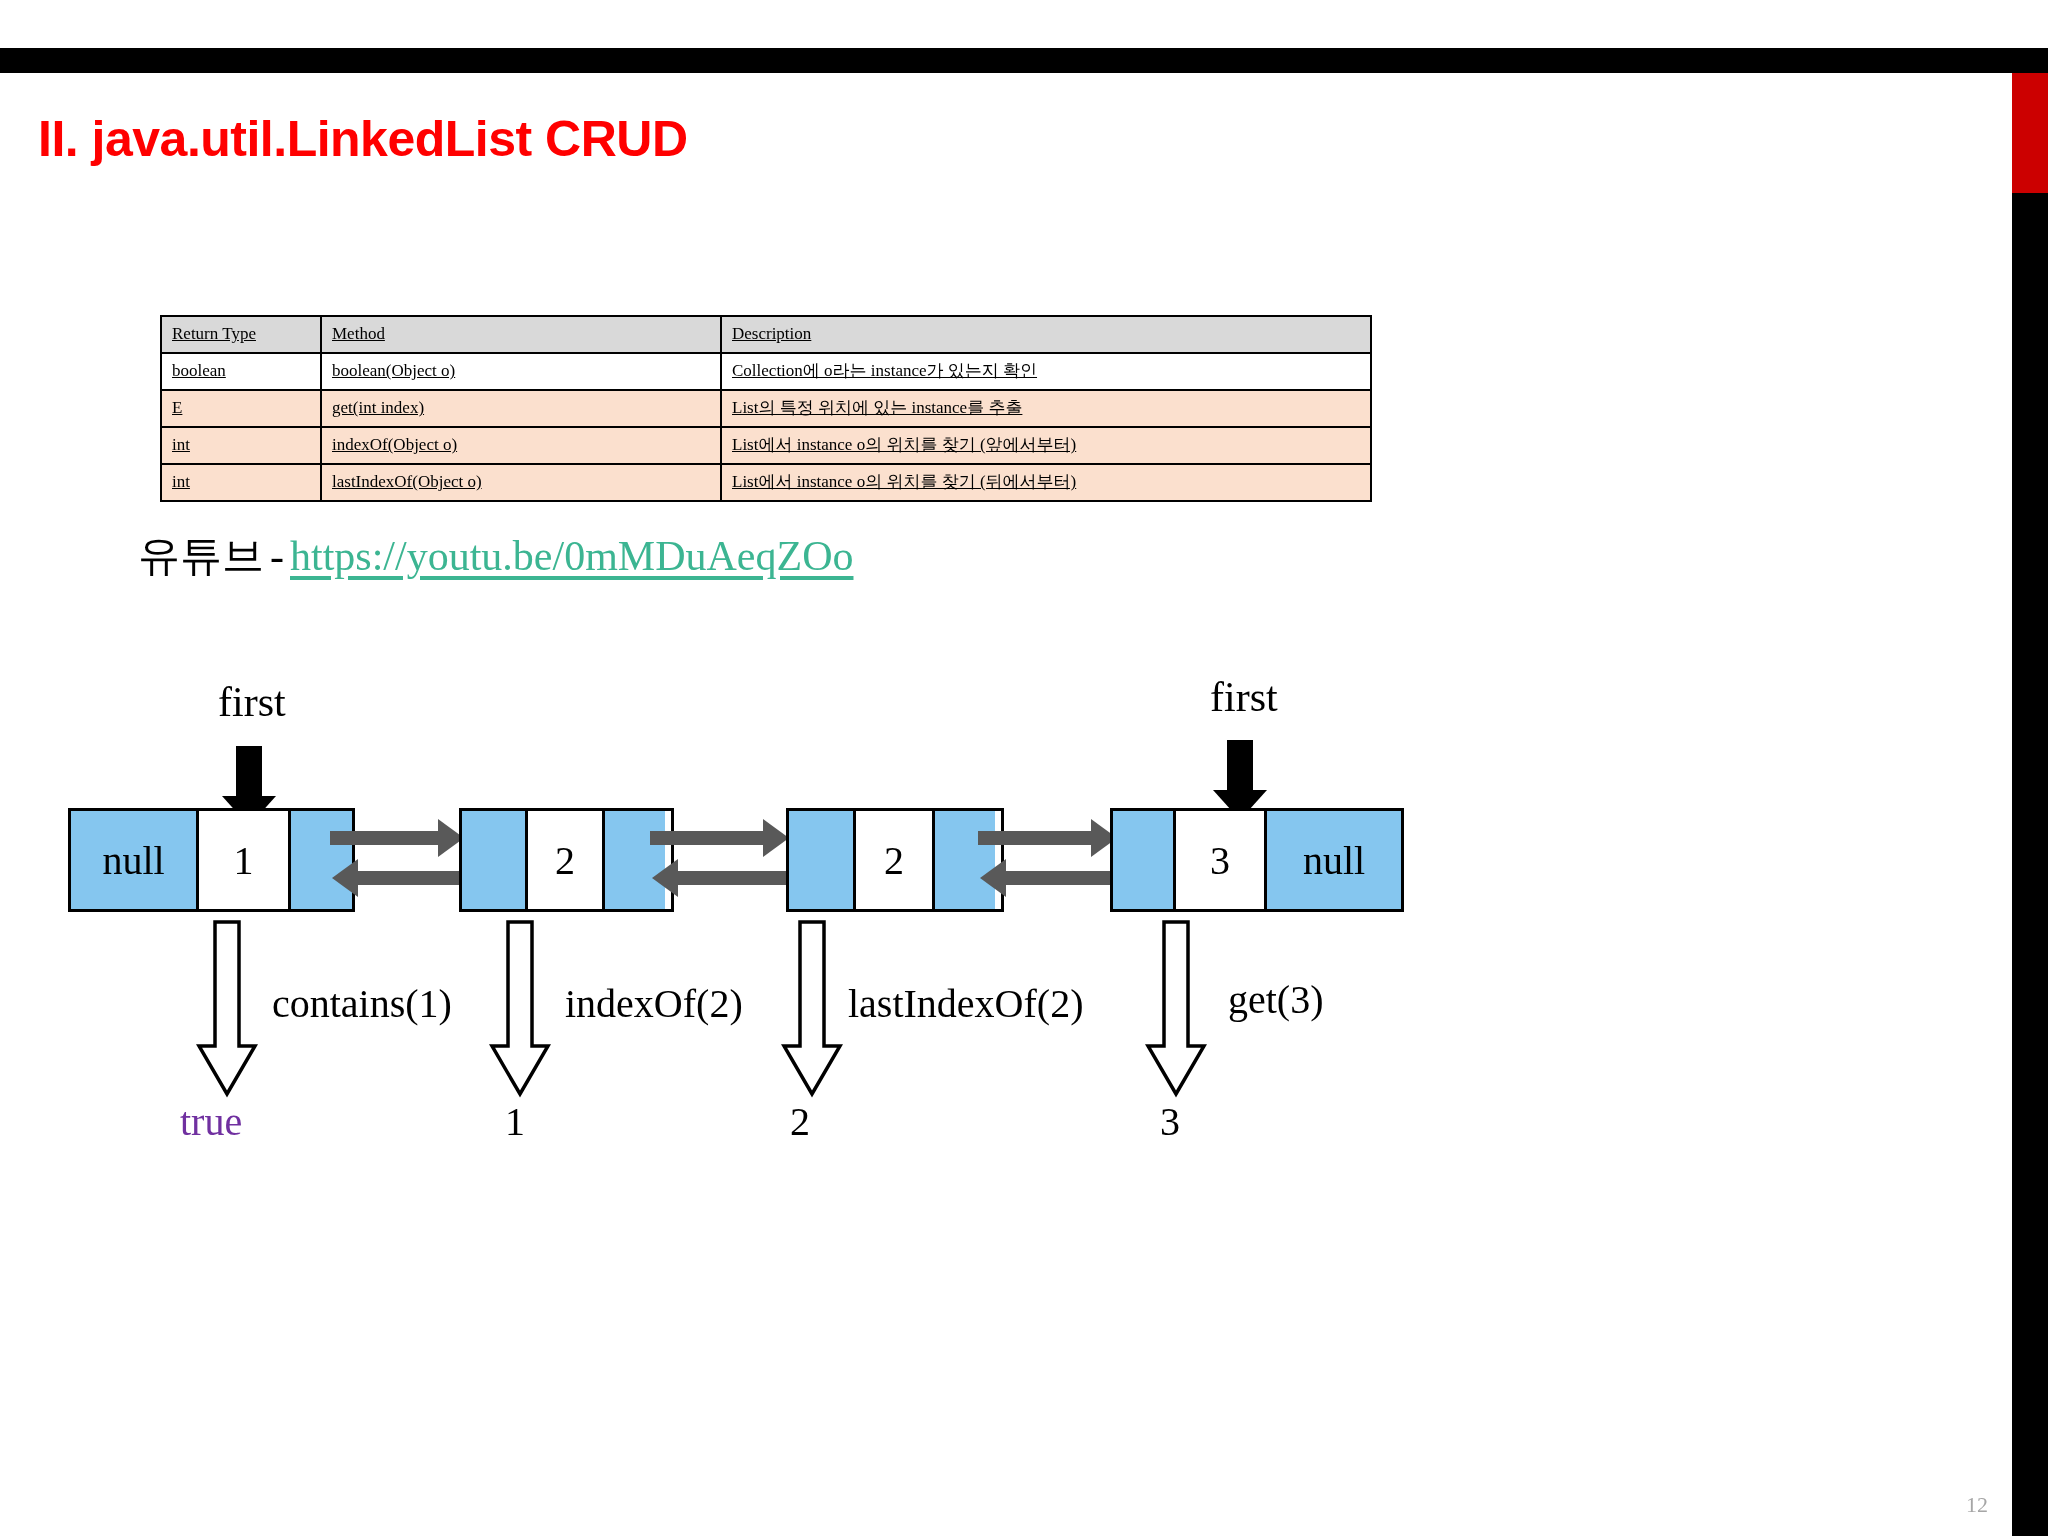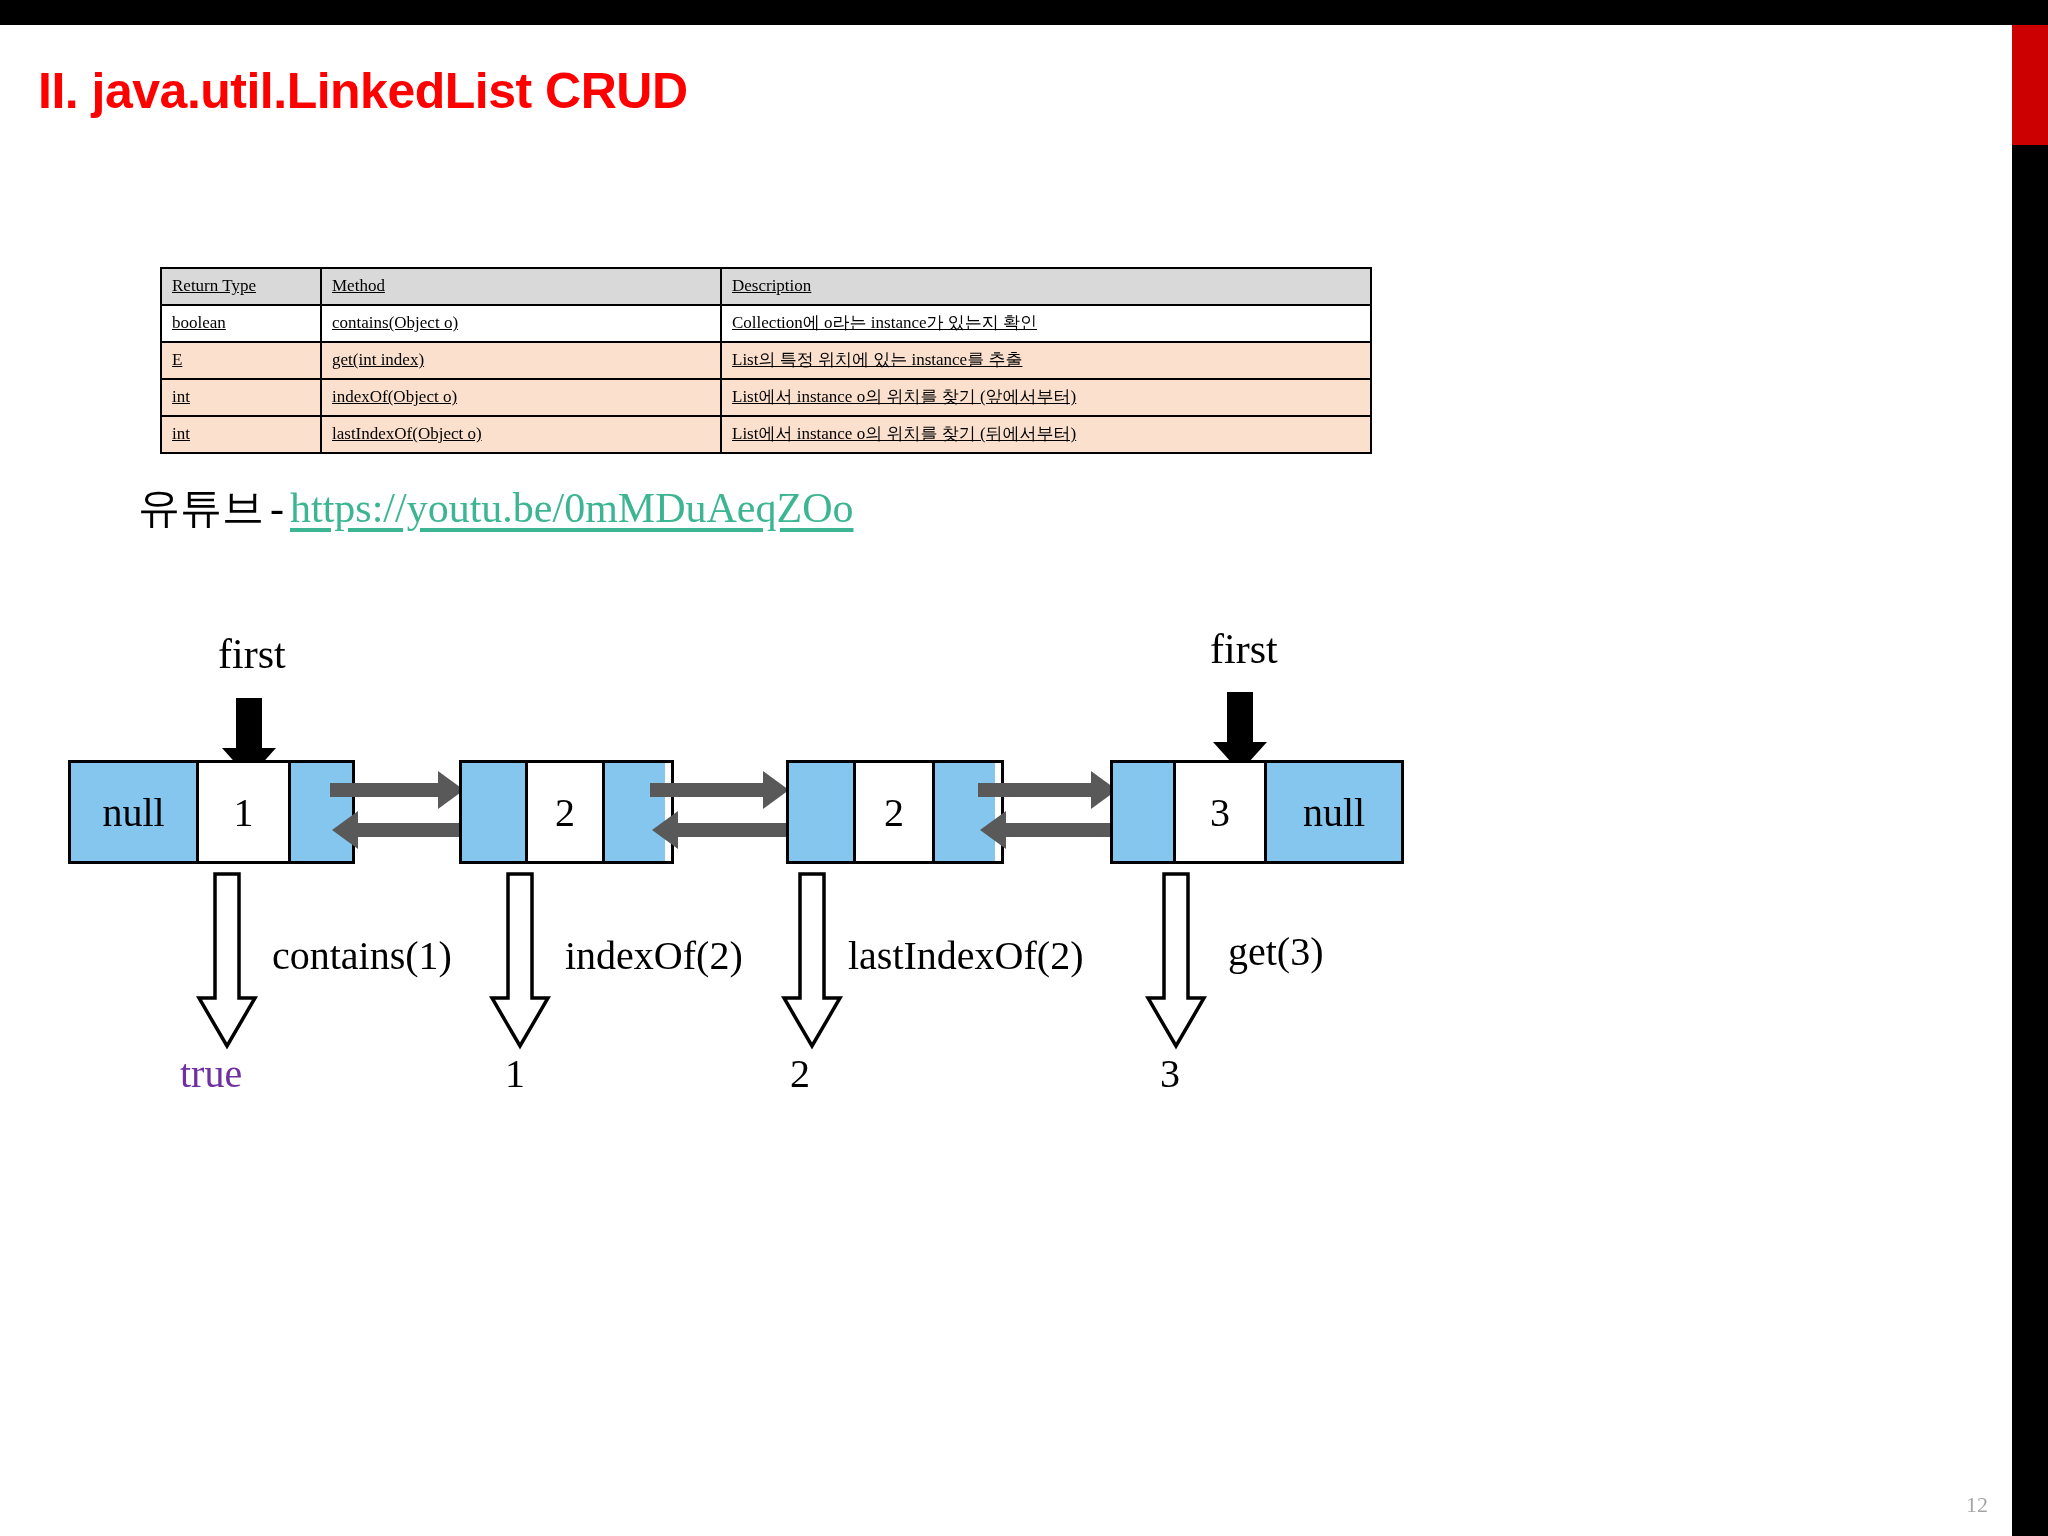--- a/index.html
+++ b/index.html
@@ -13,20 +13,21 @@
     overflow: hidden;
     font-family: "Liberation Serif", serif;
     position: relative;
   }
 
   
   #slide {
     position: absolute;
     inset: 0;
     background: #ffffff;
+    margin-top: 48px;
   }
   .top-black-bar {
     position: absolute;
     left: 0;
     top: 0;
     width: 2048px;
     height: 25px;
     background: #000000;
   }
   .right-red-bar {
@@ -251,21 +252,21 @@
     <thead>
       <tr>
         <th>Return Type</th>
         <th>Method</th>
         <th>Description</th>
       </tr>
     </thead>
     <tbody>
       <tr class="row-plain">
         <td>boolean</td>
-        <td>contains(Object o)</td>
+        <td>boolean(Object o)</td>
         <td>Collection에 o라는 instance가 있는지 확인</td>
       </tr>
       <tr class="row-tint">
         <td>E</td>
         <td>get(int index)</td>
         <td>List의 특정 위치에 있는 instance를 추출</td>
       </tr>
       <tr class="row-tint">
         <td>int</td>
         <td>indexOf(Object o)</td>

